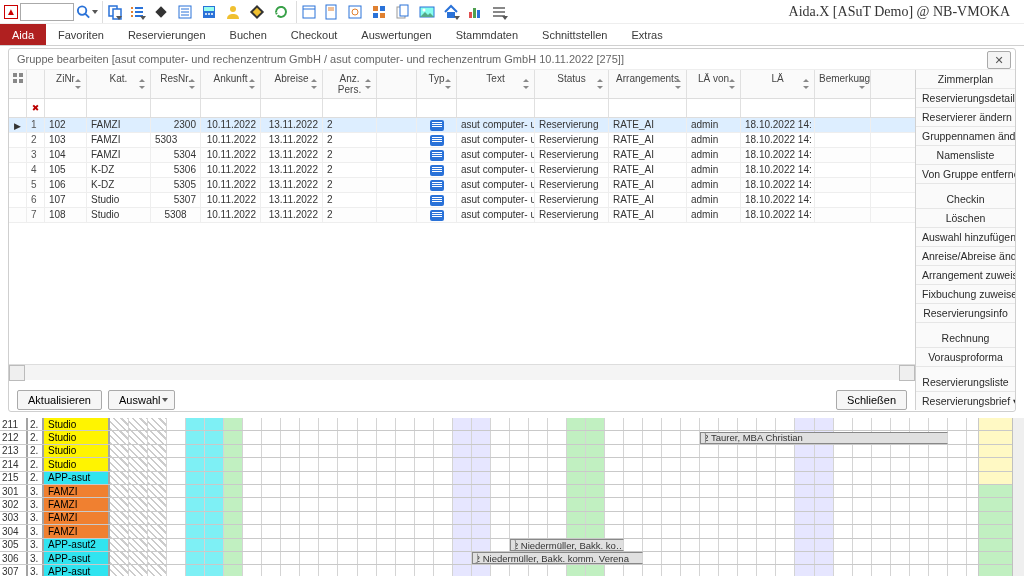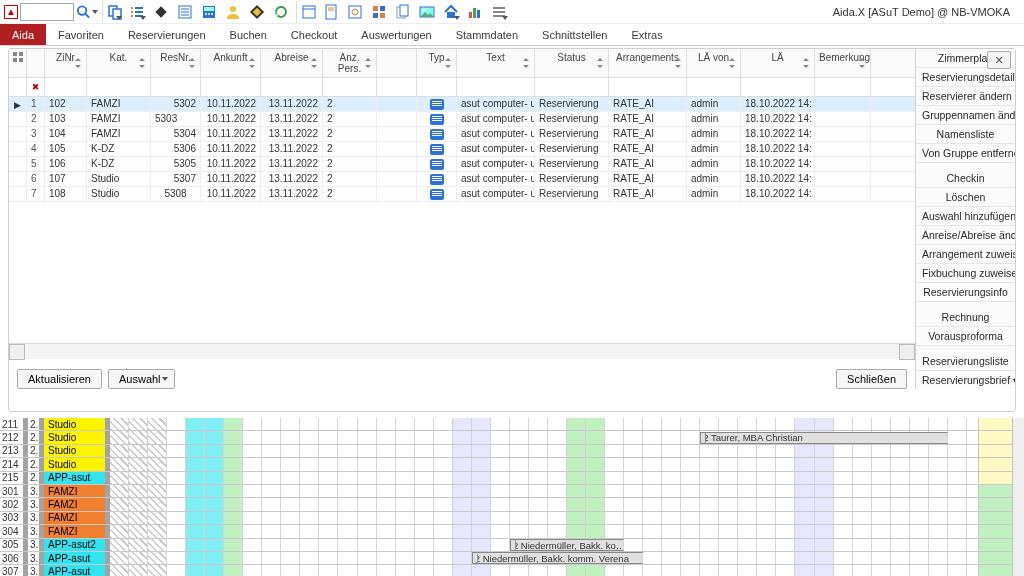--- a/index.html
+++ b/index.html
@@ -17,21 +17,21 @@
 
 .top-toolbar {
   height: 24px;
   display: flex;
   align-items: center;
   background: #fff;
   border-bottom: 1px solid #eee;
   padding: 1px 4px;
 }
 .tb-left { display: flex; align-items: center; gap: 2px; flex: 1; }
-.tb-right { font-size: 11px; color: #333; padding-right: 10px; }
+.tb-right { font-size: 14px; color: #333; padding-right: 10px; font-family: Liberation Serif, serif; }
 .tb-warning {
   width: 14px; height: 14px;
   background: #fff; border:1px solid #c00;
   display:flex; align-items:center; justify-content:center;
   color:#c00; font-size:10px; font-weight:bold;
 }
 .tb-input {
   width: 54px; height: 18px;
   border: 1px solid #aaa; padding: 0 2px;
 }
@@ -173,21 +173,21 @@
 
 
 .zplan {
   position:absolute; left:0; right:0; bottom:0; top: 418px;
   background:#fff; overflow:hidden; font-size:10px;
 }
 .zplan-row {
   height:13.4px; display:flex; align-items:stretch; border-bottom:1px solid #c9c9c9;
 }
 .z-cell {
-  border-right:5px solid #a3a3a3; height:100%; display:flex; align-items:center;
+  border-right:2px solid #a3a3a3; height:100%; display:flex; align-items:center;
   padding-left:2px;
 }
 .z-room { width:28px; } .z-floor { width:16px; text-align:center; }
 .z-cat { width:66px; padding-left:4px; color:#000; }
 .cat-studio { background:#fff400; }
 .cat-app { background:#30e4f0; }
 .cat-famzi { background:#f08030; }
 
 .hatch { background: repeating-linear-gradient(45deg,#ccc,#ccc 2px,#fff 2px,#fff 5px); }
 .col-green { background:#c1f0c1; }
@@ -362,20 +362,21 @@
   <div class="menu-item">Reservierungen</div>
   <div class="menu-item">Buchen</div>
   <div class="menu-item">Checkout</div>
   <div class="menu-item">Auswertungen</div>
   <div class="menu-item">Stammdaten</div>
   <div class="menu-item">Schnittstellen</div>
   <div class="menu-item">Extras</div>
 </div>
 
 <div class="panel-wrap">
+  <div class="panel-title">Gruppe bearbeiten [asut computer- und rechenzentrum GmbH / asut computer- und rechenzentrum GmbH 10.11.2022 [275]]</div>
   <div class="panel-close">✕</div>
 
   <div class="panel-body">
     <div class="left-grid">
       <div class="grid-header">
         <div class="gh-cell" style="padding:2px;"><svg width="12" height="12" viewBox="0 0 12 12">
               <rect x="1" y="1" width="4" height="4" fill="#888"></rect>
               <rect x="7" y="1" width="4" height="4" fill="#888"></rect>
               <rect x="1" y="7" width="4" height="4" fill="#888"></rect>
               <rect x="7" y="7" width="4" height="4" fill="#888"></rect>
@@ -413,21 +414,21 @@
           <div class="gf-cell"></div>
           <div class="gf-cell"></div>
           <div class="gf-cell"></div>
       </div>
       <div class="grid-body" id="grid-body">
           <div class="grid-row selected">
             <div class="gc row-indicator">▶</div>
             <div class="gc num">1</div>
             <div class="gc">102</div>
             <div class="gc">FAMZI</div>
-            <div class="gc" style="text-align:right">5302</div>
+            <div class="gc" style="text-align:right">2300</div>
             <div class="gc" style="text-align:right">10.11.2022</div>
             <div class="gc" style="text-align:right">13.11.2022</div>
             <div class="gc">2</div>
             <div class="gc"></div>
             <div class="gc center"><span class="typ-icon"></span></div>
             <div class="gc">asut computer- u</div>
             <div class="gc">Reservierung</div>
             <div class="gc">RATE_AI</div>
             <div class="gc">admin</div>
             <div class="gc">18.10.2022 14:</div>

